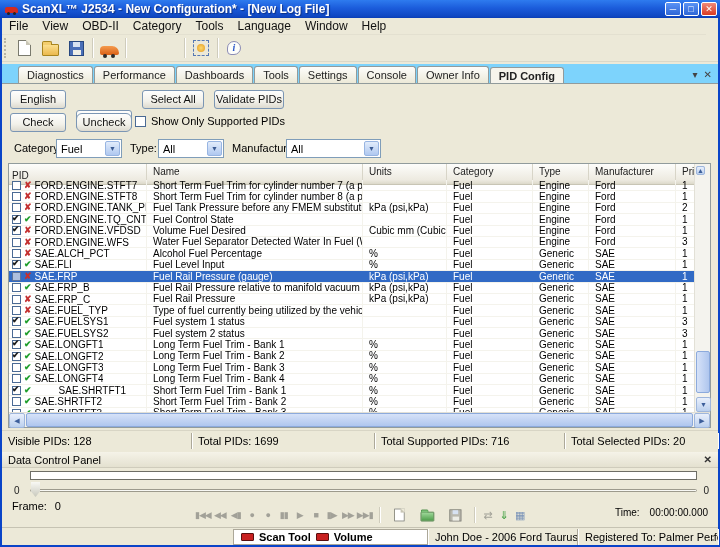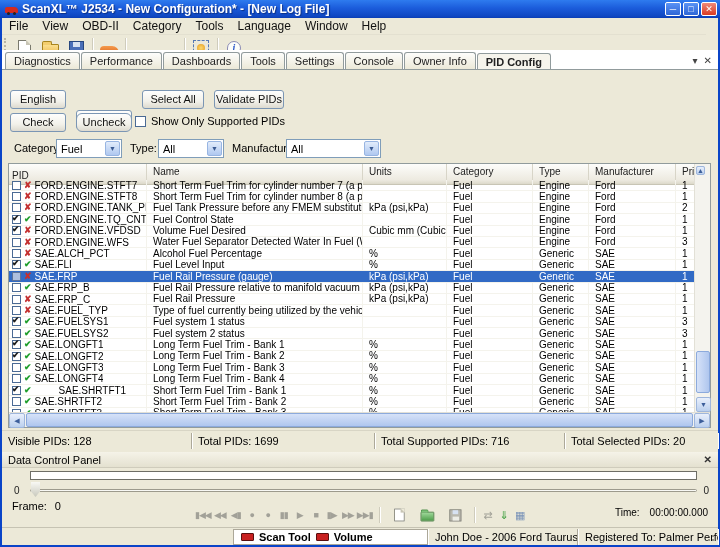--- a/index.html
+++ b/index.html
@@ -34,21 +34,21 @@
   .ico-floppy{width:15px;height:15px;background:#4A6FB8;border:1px solid #27477F;position:relative;}
   .ico-floppy::before{content:"";position:absolute;left:3px;top:0;width:7px;height:5px;background:#D7E2F2;}
   .ico-floppy::after{content:"";position:absolute;left:3px;bottom:0;width:8px;height:5px;background:#EDEDE6;}
   .ico-floppy.gray{background:#B9B8AE;border-color:#84837A;}
   .ico-car{width:19px;height:9px;background:linear-gradient(180deg,#F59B4E,#D95F13);border-radius:4px 7px 2px 2px;position:relative;margin-top:4px;}
   .ico-car::before{content:"";position:absolute;left:3px;bottom:-3px;width:4px;height:4px;background:#2B2B2B;border-radius:50%;box-shadow:8px 0 0 #2B2B2B;}
   .ico-target{width:16px;height:16px;border:1px dashed #5578B4;position:relative;}
   .ico-target::before{content:"";position:absolute;left:3px;top:3px;width:8px;height:8px;background:radial-gradient(#FBD96E,#E69A1E);border-radius:50%;}
   .ico-info{width:14px;height:14px;background:#FDFDFA;border:1px solid #8C8CB4;border-radius:50% 50% 50% 4px;color:#2B57C8;font-weight:bold;font-size:10px;line-height:12px;text-align:center;font-family:"Liberation Serif",serif;}
   
-  .tabstrip{position:absolute;left:2px;top:50px;right:2px;height:20px;background:#ffffff;display:flex;align-items:flex-end;padding-left:3px;border-bottom:1px solid #919B9C;}
+  .tabstrip{position:absolute;left:2px;top:64px;right:2px;height:20px;background:#7dd3fc;display:flex;align-items:flex-end;padding-left:16px;border-bottom:1px solid #919B9C;}
   .tab{height:17px;padding:2px 8px 0;font-size:11px;color:#222;background:linear-gradient(180deg,#FDFDFB,#ECE9D8);
     border:1px solid #919B9C;border-bottom:none;border-radius:3px 3px 0 0;margin-right:1px;white-space:nowrap;}
   .tab.active{height:16px;font-weight:bold;background:#F6F4EC;position:relative;z-index:2;}
   .tabstrip-ctl{margin-left:auto;display:flex;align-items:center;gap:6px;padding:0 6px 3px 0;color:#444;font-size:10px;}
   
   .xpbtn{position:absolute;height:19px;font-size:11px;color:#111;text-align:center;line-height:17px;
     background:linear-gradient(180deg,#FEFEFD 0%,#F2F1EA 60%,#DDDACF 100%);border:1px solid #7B96B4;border-radius:3px;}
   .cb{width:11px;height:11px;background:#fff;border:1px solid #4A6A94;display:inline-block;position:relative;flex:none;}
   .cb.checked::after{content:"✔";position:absolute;left:0px;top:-3px;font-size:10px;font-weight:bold;color:#1B1B1B;}
   .cb.dim{background:#AEBFDE;border-color:#5C7299;}

